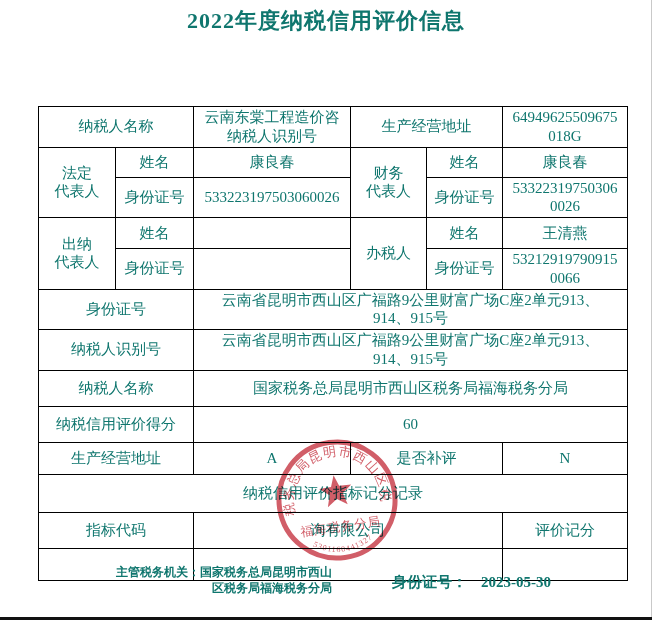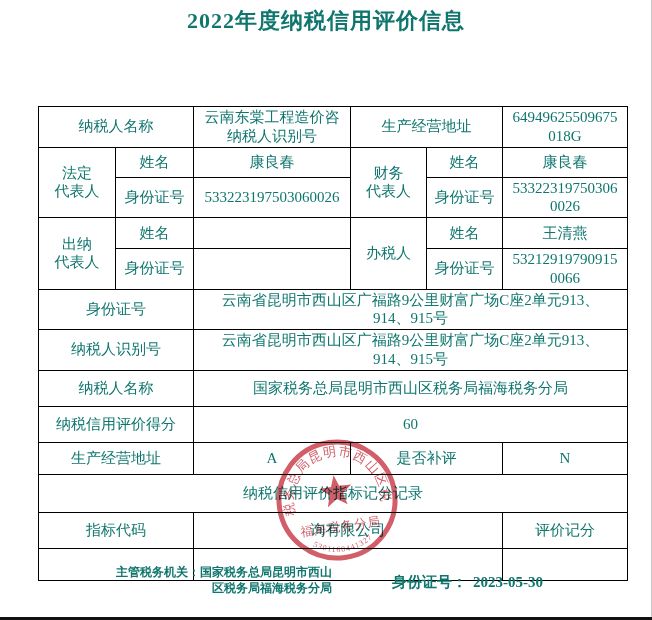--- a/index.html
+++ b/index.html
@@ -37,21 +37,21 @@
   tr.r13{height:32px}
   .footer-authority{
     position:absolute;left:40px;top:565px;width:292px;
     font-size:12px;font-weight:bold;text-align:right;
     white-space:pre-line;line-height:1.3;
   }
   .footer-issue{
     position:absolute;left:392px;top:573px;
     font-size:15px;font-weight:bold;
   }
-  .footer-issue .val{margin-left:6px;}
+  .footer-issue .val{margin-left:14px;}
   .seal{
     position:absolute;left:272px;top:435px;
     width:130px;height:130px;
     mix-blend-mode:multiply;opacity:.85;
     pointer-events:none;
   }
   .bottom-rule{
     position:absolute;left:0;right:0;bottom:0;height:3px;
     background:#111;
   }

